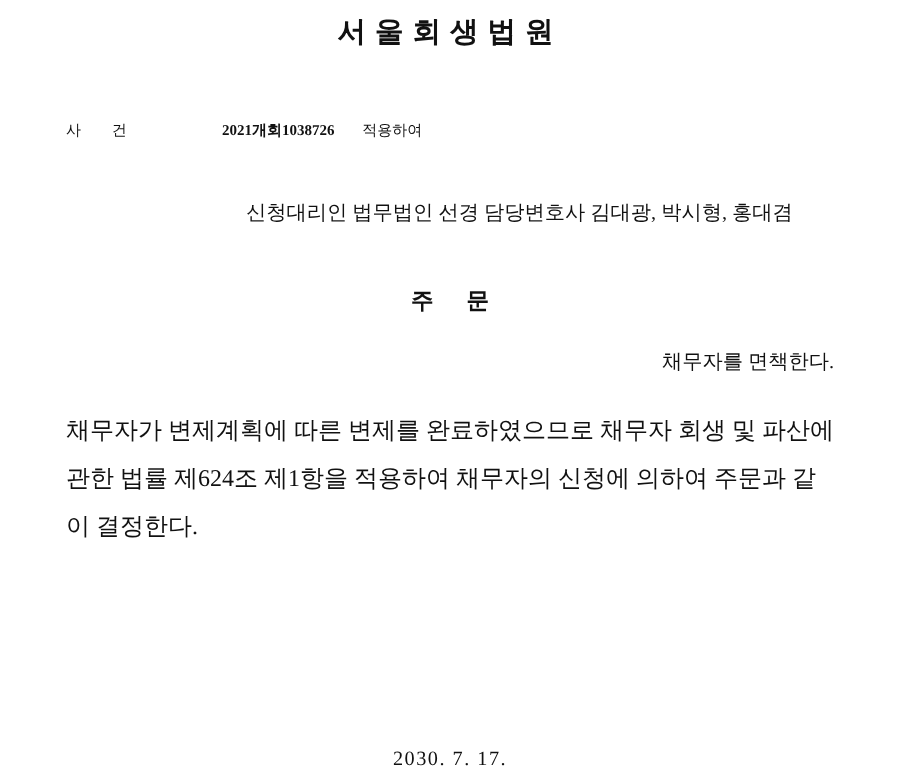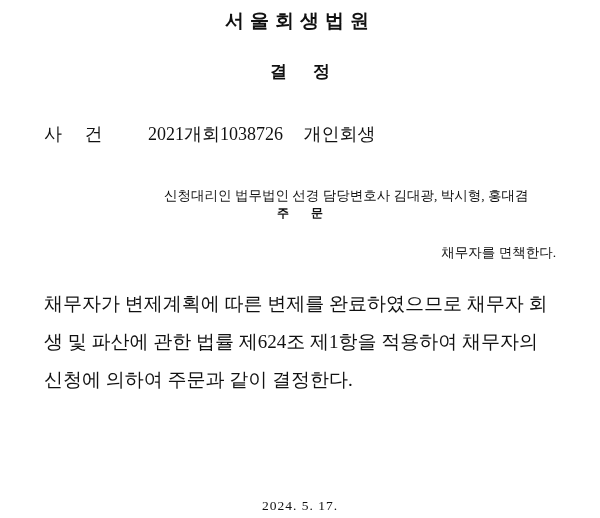--- a/index.html
+++ b/index.html
@@ -31,94 +31,95 @@
   }
   .doc-type {
     text-align: center;
     font-size: 17px;
     font-weight: bold;
     letter-spacing: 26px;
     text-indent: 26px;
     margin-top: 26px;
   }
   .field-block {
-    margin-top: 34px;
-    font-size: 18px;
+    margin-top: 44px;
+    font-size: 10px;
     line-height: 1.9;
   }
   .field-row {
     display: flex;
     align-items: baseline;
   }
   .field-label {
     width: 104px;
     display: inline-block;
     letter-spacing: 9px;
   }
   .field-value {
     flex: 1;
   }
   .case-no {
     margin-right: 16px;
+    font-weight: bold;
   }
   .agent-line {
     margin-top: 36px;
     font-size: 13.5px;
     padding-left: 120px;
   }
   .section-head {
     text-align: center;
-    font-size: 12px;
+    font-size: 15px;
     font-weight: bold;
     letter-spacing: 22px;
     text-indent: 22px;
+    margin-top: 40px;
     margin-bottom: 0;
   }
   .section-body {
     font-size: 13.5px;
     line-height: 1.95;
     margin-top: 18px;
     text-align: right;
   }
   .reason-body {
-    font-size: 19px;
+    font-size: 16px;
     line-height: 2.0;
     margin-top: 18px;
   }
   .date-line {
     position: absolute;
     left: 0;
     right: 0;
     bottom: 12px;
     text-align: center;
     font-size: 13.5px;
     letter-spacing: 1px;
   }
 </style>
 </head>
 <body>
 
 <div class="page">
 
   <div class="court-title">서울회생법원</div>
 
-  <div class="doc-type">결정</div>
 
   <div class="field-block">
     <div class="field-row">
       <span class="field-label">사    건</span>
       <span class="field-value">
         <span class="case-no">2021개회1038726</span>
-        <span>개인회생</span>
+        <span>적용하여</span>
       </span>
     </div>
   </div>
 
   <div class="agent-line">신청대리인 법무법인 선경 담당변호사 김대광, 박시형, 홍대겸</div>
 
   <div class="section-head">주문</div>
   <div class="section-body">채무자를 면책한다.</div>
 
   <div class="reason-body">채무자가 변제계획에 따른 변제를 완료하였으므로 채무자 회생 및 파산에 관한 법률 제624조 제1항을 적용하여 채무자의 신청에 의하여 주문과 같이 결정한다.</div>
 
-  <div class="date-line">2024.  5.  17.</div>
+  <div class="date-line">2030.  7.  17.</div>
 
 </div>
 
 </body></html>

